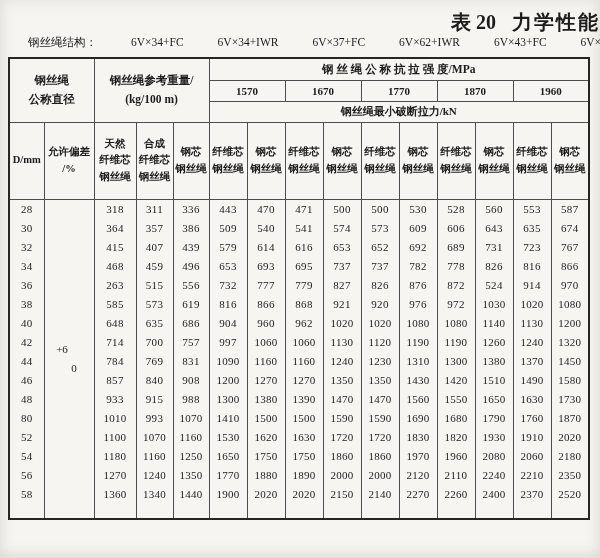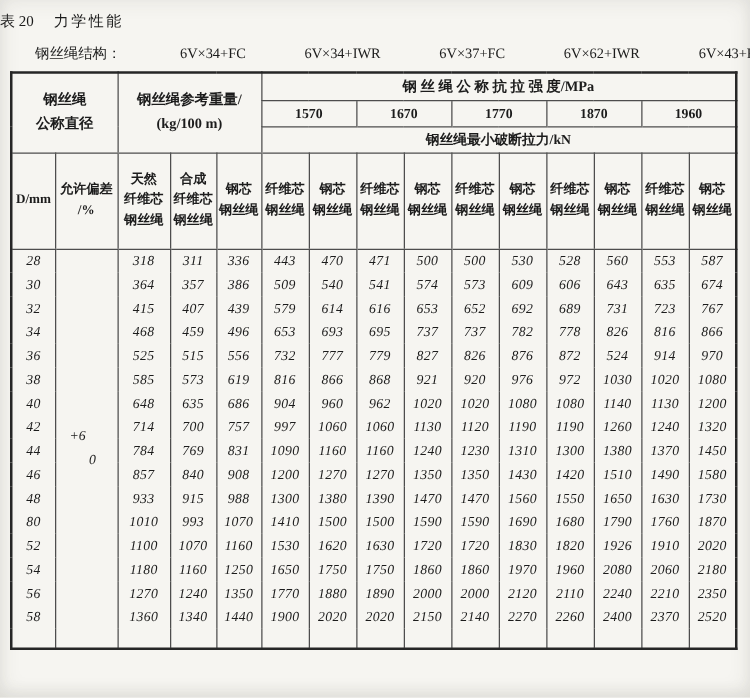--- a/index.html
+++ b/index.html
@@ -14,50 +14,50 @@
     background:var(--paper);
     font-family:"Liberation Serif","DejaVu Serif",serif;
     color:var(--ink);
   }
   .page{
     position:relative;width:600px;height:558px;
     box-shadow:inset 0 0 18px rgba(60,60,50,.10), inset 0 -6px 10px rgba(60,60,50,.06);
   }
   .title{
     position:absolute;top:9px;left:0;width:100%;
-    text-align:left;font-weight:normal;font-size:12px;
+    text-align:right;font-weight:bold;font-size:20px;
   }
   .title .gap{display:inline-block;width:16px;}
   .title .suffix{letter-spacing:2px;}
   .subtitle{
     position:absolute;top:35px;left:28px;right:10px;
     font-size:11.5px;white-space:nowrap;
   }
-  .subtitle .struct{margin-left:13px;padding-left:34px;}
+  .subtitle .struct{padding-left:34px;}
   table.props{
     position:absolute;top:57px;left:8px;
     border-collapse:collapse;table-layout:fixed;
     border:2px solid var(--outer);
     background:transparent;
   }
   col.c-d{width:35px;}
   col.c-tol{width:50px;}
   col.c-w1{width:42px;}
   col.c-w2{width:37px;}
   col.c-w3{width:36px;}
   col.c-f{width:38px;}
   td{
     padding:0;margin:0;text-align:center;vertical-align:middle;
     font-size:11px;color:var(--ink);
   }
   tr.r1{height:22px;}
   tr.r2{height:21px;}
   tr.r3{height:21px;}
   tr.r4{height:77px;}
-  tr.data-row{height:19px;font-style:italic;}
+  tr.data-row{height:19px;}
   tr.spacer-row{height:16px;}
   .vl{border-left:1px solid var(--line);}
   .hb{border-bottom:1px solid var(--line);font-weight:bold;}
   .group-head{font-size:11.5px;line-height:1.7;white-space:pre-line;}
   .strength-head{font-size:11.5px;}
   .grade{font-size:11px;margin-top:26px;}
   .sub-head{font-size:10.5px;line-height:1.55;white-space:pre-line;}
   .num{font-size:11px;letter-spacing:.3px;}
   .tol-cell{font-size:11px;}
   .tol-u{transform:translateX(-7px);line-height:19px;}
@@ -210,21 +210,21 @@
           <td class="vl num">737</td>
           <td class="vl num">737</td>
           <td class="vl num">782</td>
           <td class="vl num">778</td>
           <td class="vl num">826</td>
           <td class="vl num">816</td>
           <td class="vl num">866</td>
         </tr>
         <tr class="data-row">
           <td class="num">36</td>
-          <td class="vl num">525</td>
+          <td class="vl num">263</td>
           <td class="vl num">515</td>
           <td class="vl num">556</td>
           <td class="vl num">732</td>
           <td class="vl num">777</td>
           <td class="vl num">779</td>
           <td class="vl num">827</td>
           <td class="vl num">826</td>
           <td class="vl num">876</td>
           <td class="vl num">872</td>
           <td class="vl num">524</td>
@@ -348,21 +348,21 @@
           <td class="vl num">1100</td>
           <td class="vl num">1070</td>
           <td class="vl num">1160</td>
           <td class="vl num">1530</td>
           <td class="vl num">1620</td>
           <td class="vl num">1630</td>
           <td class="vl num">1720</td>
           <td class="vl num">1720</td>
           <td class="vl num">1830</td>
           <td class="vl num">1820</td>
-          <td class="vl num">1926</td>
+          <td class="vl num">1930</td>
           <td class="vl num">1910</td>
           <td class="vl num">2020</td>
         </tr>
         <tr class="data-row">
           <td class="num">54</td>
           <td class="vl num">1180</td>
           <td class="vl num">1160</td>
           <td class="vl num">1250</td>
           <td class="vl num">1650</td>
           <td class="vl num">1750</td>

